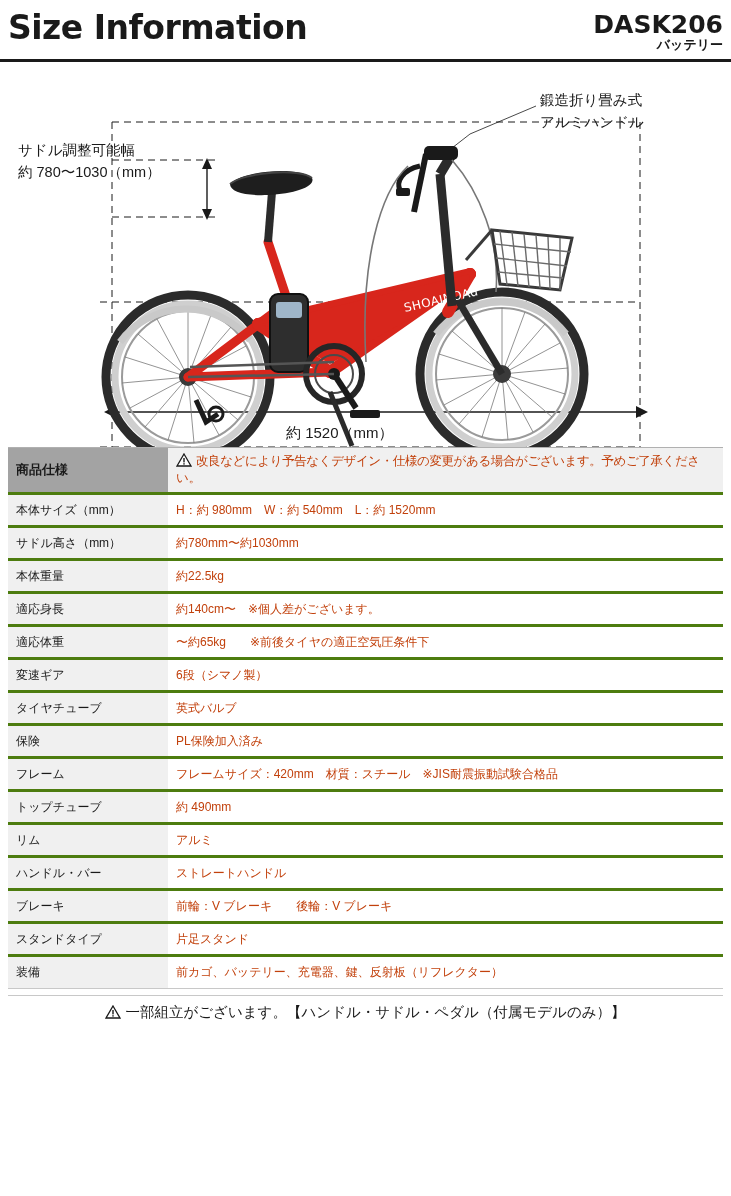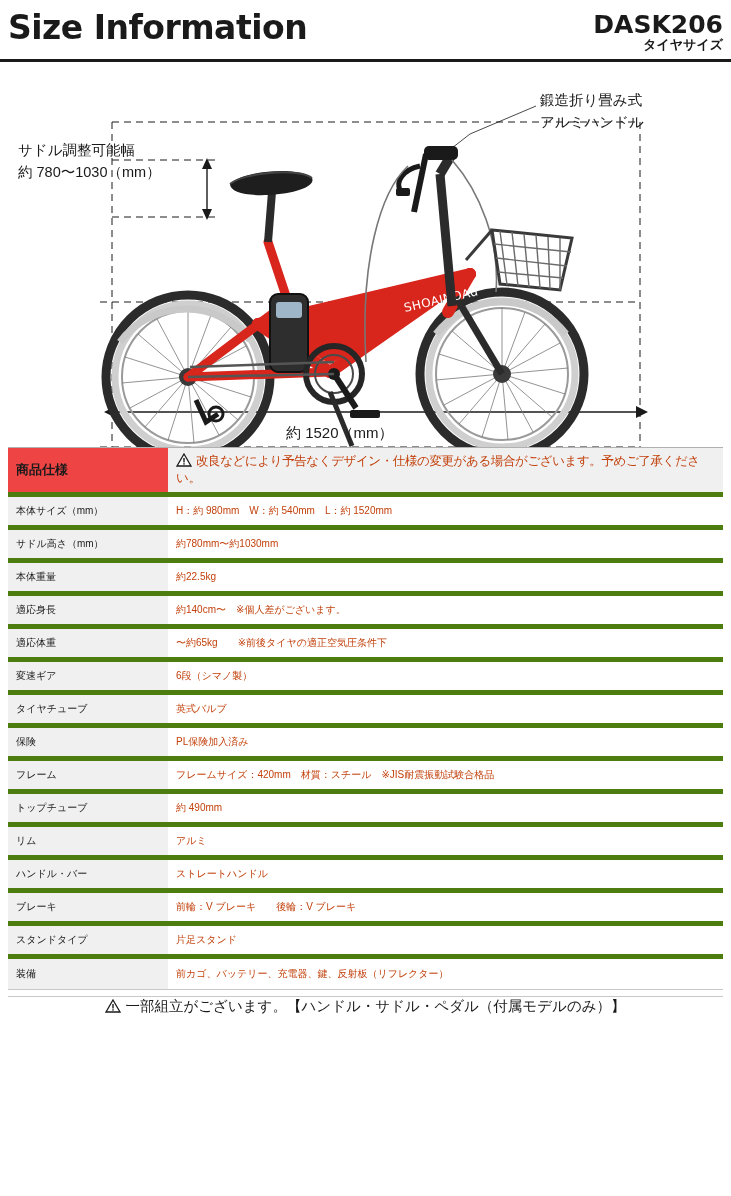--- a/index.html
+++ b/index.html
@@ -69,38 +69,38 @@
   .anno-width  { left: 286px; top: 360px; font-size: 15px; }
 
   
   .spec-wrap { padding: 0 8px; }
   table.spec {
     width: 715px;
     border-collapse: collapse;
     table-layout: fixed;
   }
   table.spec td {
-    border-top: 5px solid #4d7c0f;
+    border-top: 3px solid #4d7c0f;
     border-bottom: 1px solid #c8c8c8;
     padding: 5px 8px;
-    font-size: 10px;
+    font-size: 12px;
     vertical-align: middle;
     height: 33px;
   }
   td.k {
     width: 160px;
     background: #f0f0f0;
     color: #1a1a1a;
   }
   td.v {
     background: #ffffff;
     color: #c2410c;
   }
   tr.head td {
-    background: #ef4444;
+    background: #a3a3a3;
     font-weight: bold;
     font-size: 13px;
     border-top: 1px solid #b0b0b0;
   }
   tr.head td.v {
     background: #f0f0f0;
     font-weight: normal;
     font-size: 12.5px;
     letter-spacing: -0.4px;
   }
@@ -109,29 +109,30 @@
     width: 16px; height: 14px;
     margin-right: 4px;
     vertical-align: -2px;
   }
   .footer-note {
     margin-top: 6px;
     text-align: center;
     font-size: 14.5px;
     color: #1a1a1a;
     border-top: 1px solid #c8c8c8;
+    padding-top: 7px;
   }
 </style>
 </head>
 <body>
 
 <div class="header">
   <div class="header-title">Size Information</div>
   <div class="header-model">DASK206</div>
-  <div class="header-sub">タイヤサイズ</div>
+  <div class="header-sub">バッテリー</div>
 </div>
 
 <div class="figure">
   <svg class="fig-svg" width="731" height="385" viewBox="0 0 731 385">
     <defs>
       <style>
         .dash { stroke:#1a1a1a; stroke-width:1; stroke-dasharray:7 5; fill:none; }
         .solid{ stroke:#1a1a1a; stroke-width:1.4; fill:none; }
         .thin { stroke:#1a1a1a; stroke-width:0.8; fill:none; }
         .spoke{ stroke:#777; stroke-width:0.8; }

